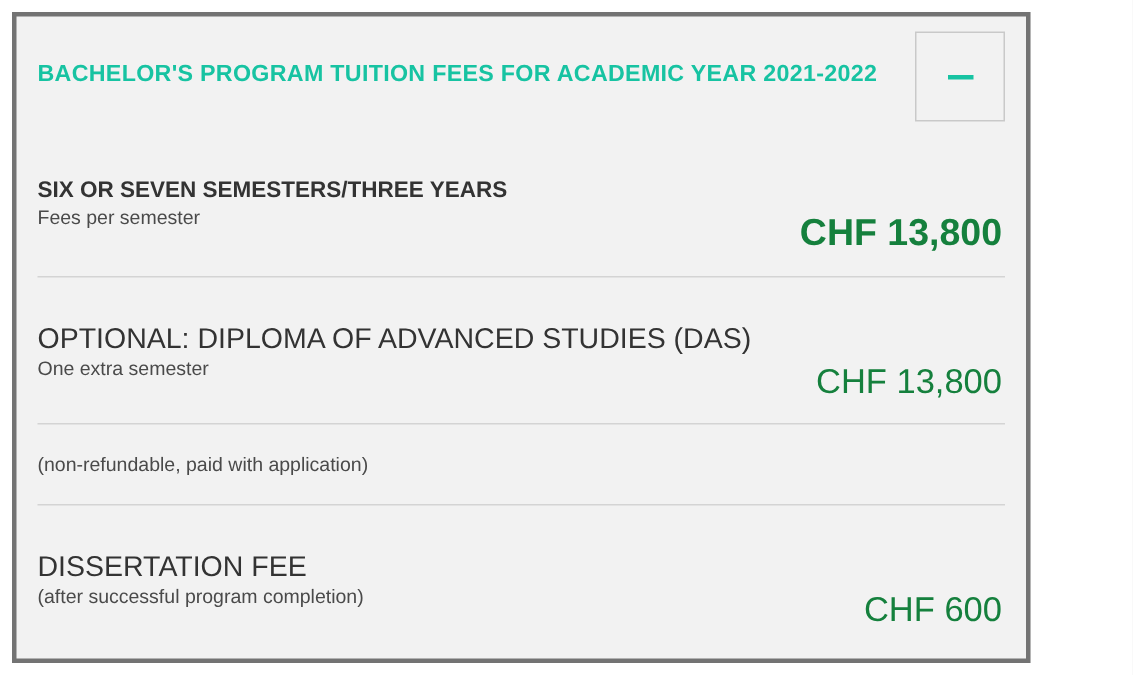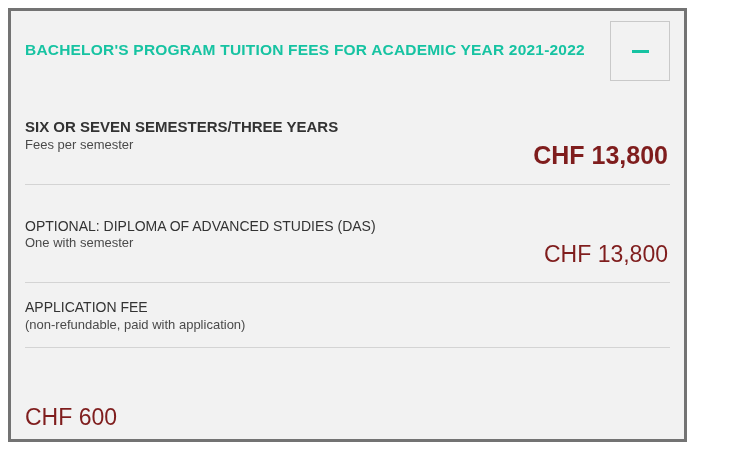--- a/index.html
+++ b/index.html
@@ -75,34 +75,34 @@
     border-top: none;
     padding-top: 12px;
   }
   .fee-labels {
     display: flex;
     flex-direction: column;
     gap: 0;
   }
   .fee-title {
     color: #333333;
-    font-size: 14px;
+    font-size: 19px;
     line-height: 1.25;
   }
   .fee-title.strong {
     font-weight: bold;
     font-size: 15px;
   }
   .fee-sub {
     color: #4a4a4a;
     font-size: 13px;
     line-height: 1.25;
   }
   .fee-amount {
-    color: #7f1d1d;
+    color: #15803d;
     font-size: 23px;
     white-space: nowrap;
     padding-right: 2px;
     margin-top: 40px;
   }
   .fee-amount.strong {
     font-weight: bold;
     font-size: 25px;
   }
 </style>
@@ -124,30 +124,33 @@
       <div class="fee-labels">
         <div class="fee-title strong">SIX OR SEVEN SEMESTERS/THREE YEARS</div>
         <div class="fee-sub">Fees per semester</div>
       </div>
       <div class="fee-amount strong">CHF 13,800</div>
     </div>
 
     <div class="fee-row">
       <div class="fee-labels">
         <div class="fee-title">OPTIONAL: DIPLOMA OF ADVANCED STUDIES (DAS)</div>
-        <div class="fee-sub">One with semester</div>
+        <div class="fee-sub">One extra semester</div>
       </div>
       <div class="fee-amount">CHF 13,800</div>
     </div>
 
     <div class="fee-row">
       <div class="fee-labels">
-        <div class="fee-title">APPLICATION FEE</div>
         <div class="fee-sub">(non-refundable, paid with application)</div>
       </div>
     </div>
 
     <div class="fee-row">
+      <div class="fee-labels">
+        <div class="fee-title">DISSERTATION FEE</div>
+        <div class="fee-sub">(after successful program completion)</div>
+      </div>
       <div class="fee-amount">CHF 600</div>
     </div>
 
   </div>
 </div>
 
 </body></html>

